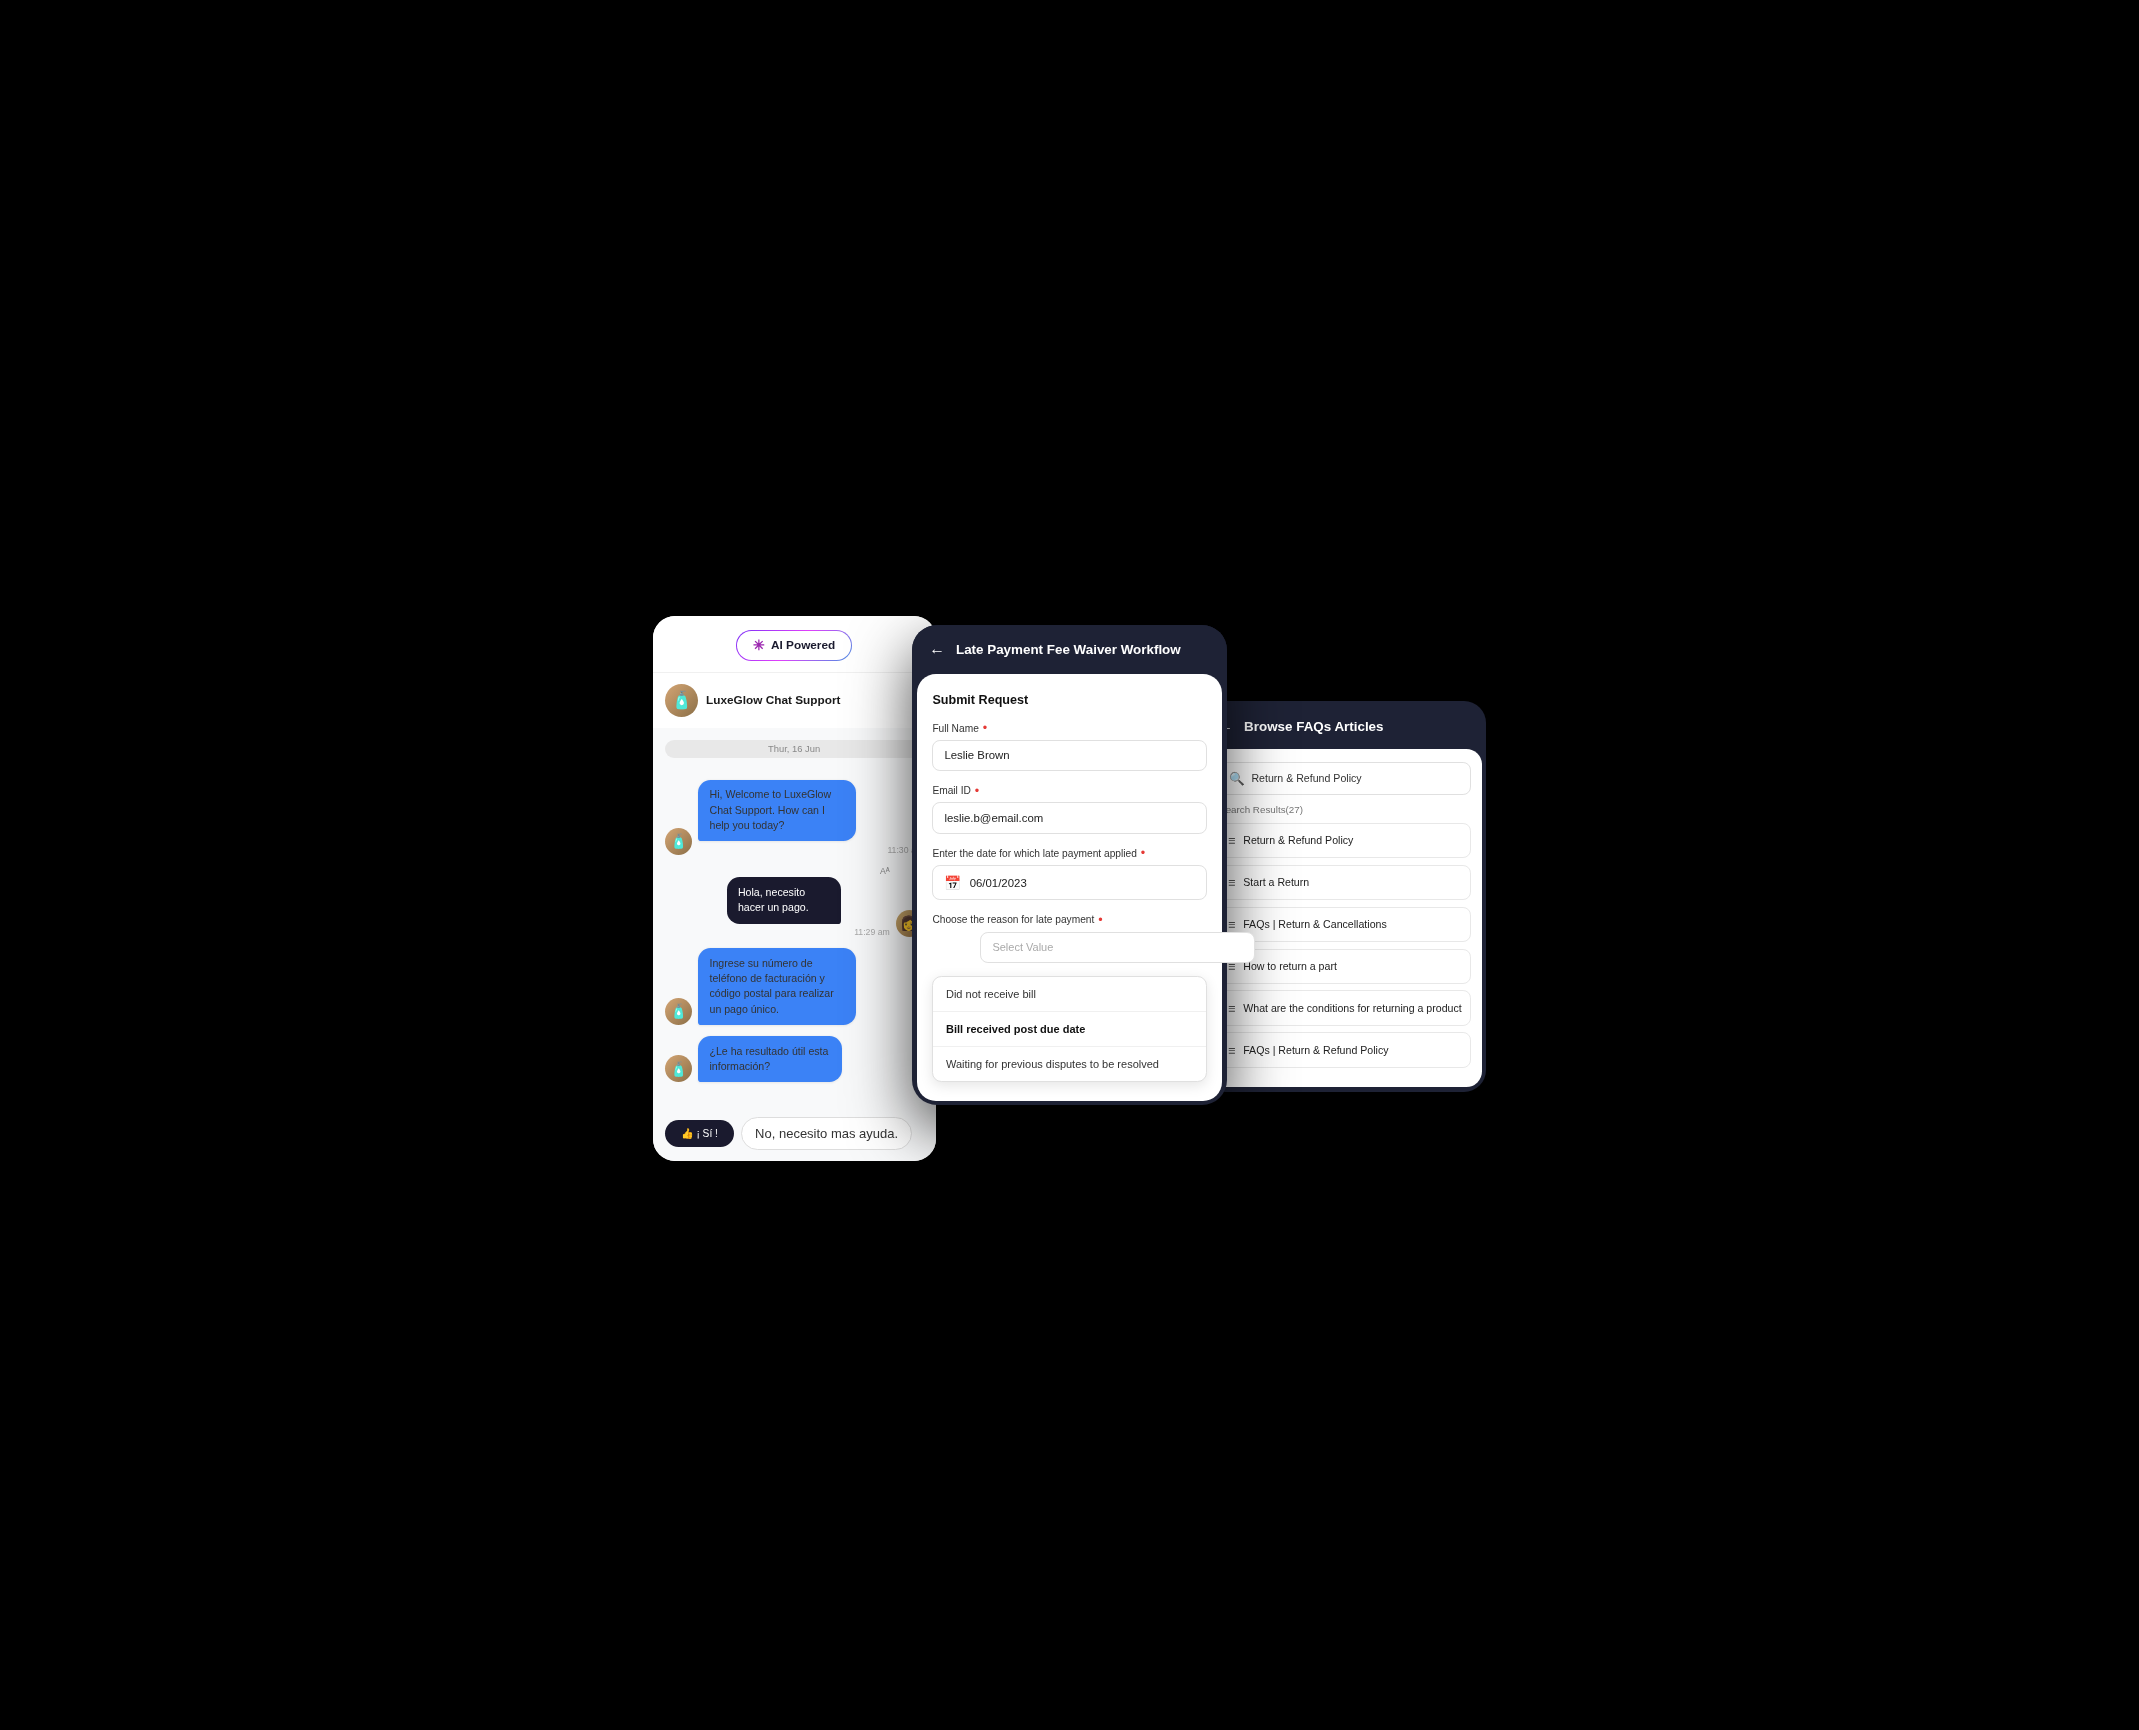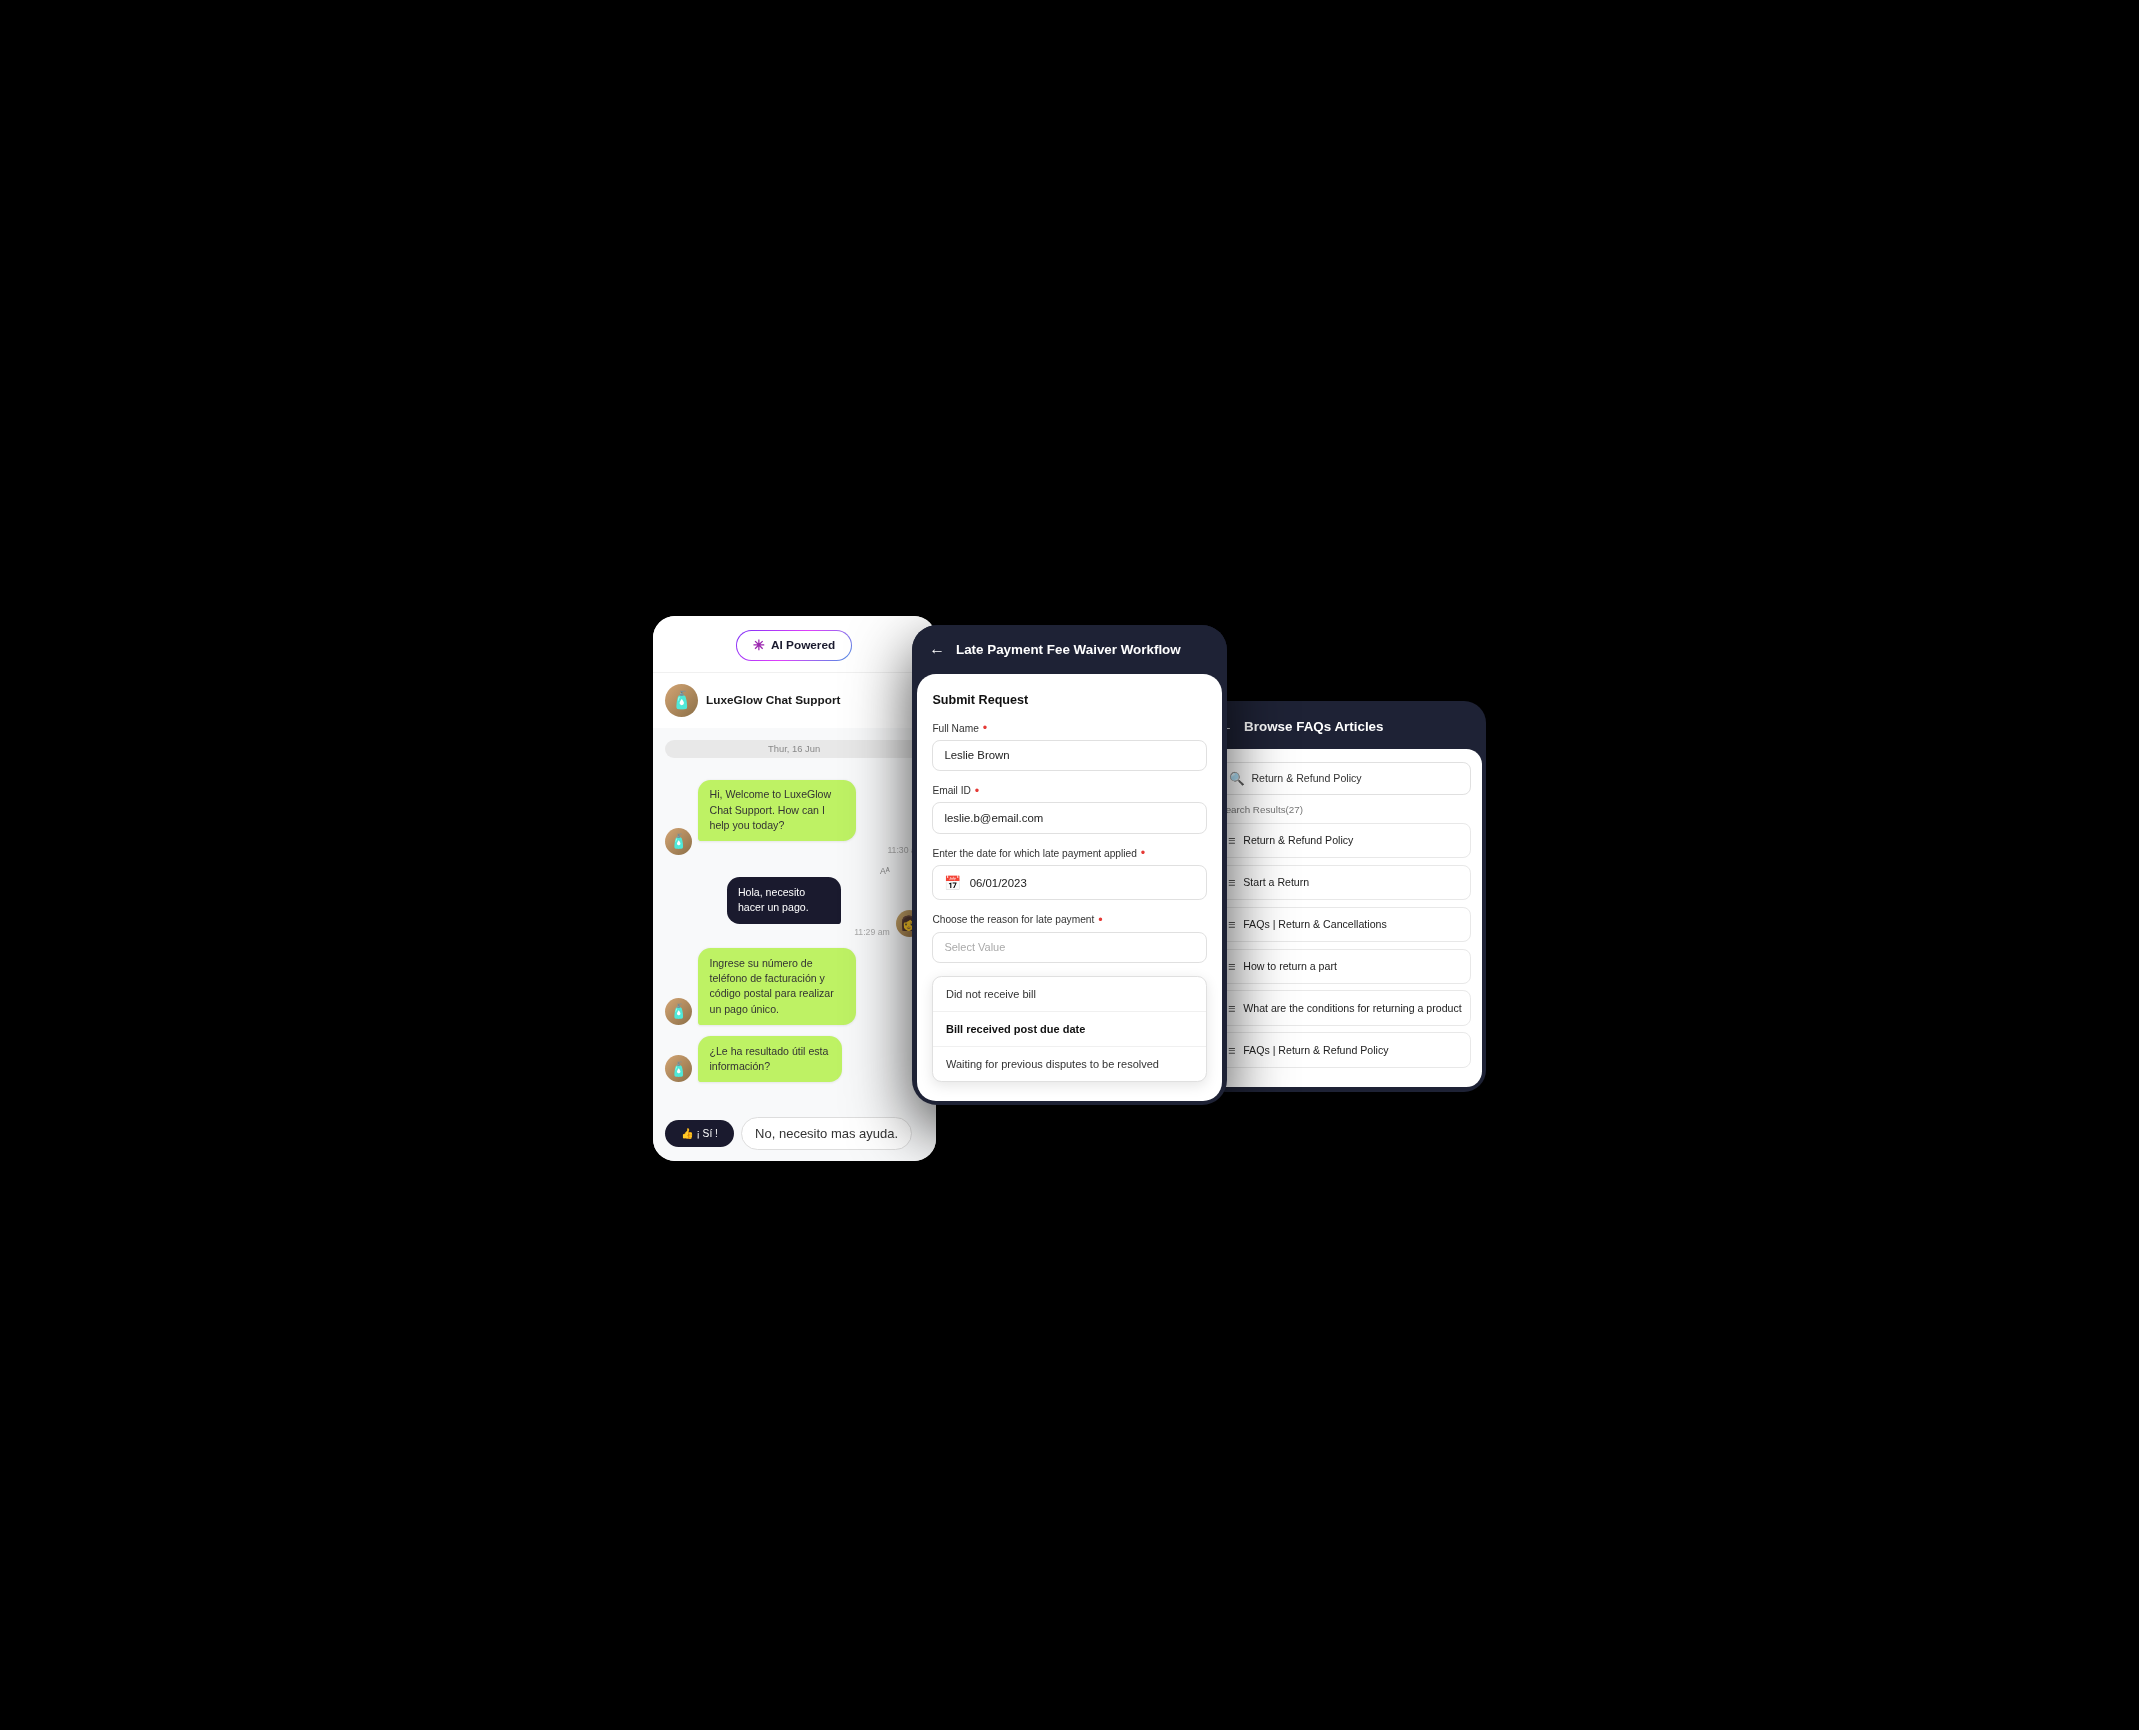--- a/index.html
+++ b/index.html
@@ -143,21 +143,21 @@
 
     .bubble {
       max-width: 70%;
       padding: 7.9px 11px;
       border-radius: 12.6px;
       font-size: 10.6px;
       line-height: 1.45;
     }
 
     .bubble.agent-bubble {
-      background: #bef264;
+      background: #3b82f6;
       color: #333;
       border-bottom-left-radius: 3.1px;
       box-shadow: 0 0.8px 2.4px rgba(0,0,0,0.08);
     }
 
     .bubble.user-bubble {
       background: #1a1a2e;
       color: #fff;
       border-bottom-right-radius: 3.1px;
     }
@@ -299,20 +299,21 @@
     }
 
     .select-placeholder {
       width: 100%;
       border: 1.2px solid #e0e0e0;
       border-radius: 7.9px;
       padding: 8.7px 11px;
       font-size: 11px;
       color: #aaa;
       background: #fff;
+      margin-left: 48px;
     }
 
     .dropdown-menu {
       border: 1.2px solid #e0e0e0;
       border-radius: 9.4px;
       overflow: hidden;
       margin-top: 4.7px;
       background: #fff;
       box-shadow: 0 3.1px 12.6px rgba(0,0,0,0.1);
     }

